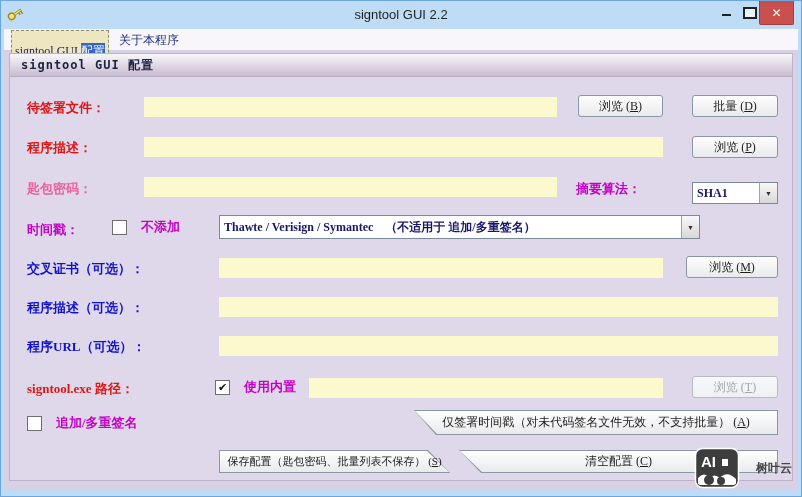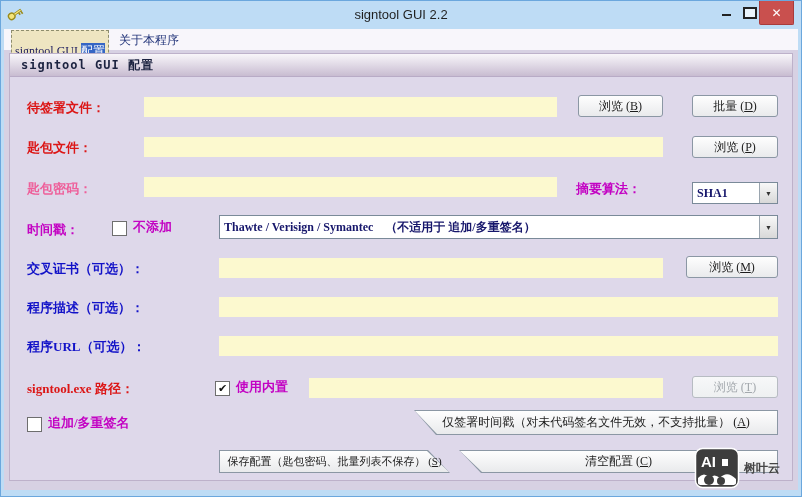--- a/index.html
+++ b/index.html
@@ -50,32 +50,32 @@
   
   .sbtn{position:absolute;display:flex;align-items:center;justify-content:center;cursor:pointer;
         font-family:"Liberation Serif",serif;font-size:12px;color:#1c1c1c;white-space:nowrap;}
   .sbtn .s-border{position:absolute;inset:0;background:#8b97a4;}
   .sbtn .s-fill{position:absolute;inset:1px;background:linear-gradient(#fefefe,#e9eaec);}
   .sbtn.sl .s-border,.sbtn.sl .s-fill{clip-path:polygon(0 0,calc(100% - 22px) 0,100% 100%,0 100%);}
   .sbtn.sr .s-border,.sbtn.sr .s-fill{clip-path:polygon(0 0,100% 0,100% 100%,22px 100%);}
   .sbtn .s-label{position:relative;}
   .sbtn.small{font-size:11px;}
   
-  .cbrow{position:absolute;display:flex;align-items:flex-end;gap:6px;cursor:pointer;}
+  .cbrow{position:absolute;display:flex;align-items:center;gap:14px;cursor:pointer;}
   .cb{width:13px;height:13px;background:#fff;border:1px solid #6e6e6e;box-sizing:content-box;
       display:flex;align-items:center;justify-content:center;font-size:11px;line-height:11px;color:#111;}
   .cbtext{font-family:"Liberation Serif",serif;font-weight:bold;font-size:13px;}
   
   .combo{position:absolute;background:#fff;border:1px solid #7a8a99;display:flex;box-sizing:border-box;cursor:pointer;}
   .combo .txt{flex:1;display:flex;align-items:center;padding:0 4px;overflow:hidden;
               font-family:"Liberation Serif",serif;font-weight:bold;font-size:12px;color:#16166b;white-space:pre;}
   .combo .arrowbtn{width:17px;background:linear-gradient(#f8f8f8,#d8d8d8);border-left:1px solid #9aa5af;
               display:flex;align-items:center;justify-content:center;font-size:7px;color:#333;}
   
-  .watermark{position:absolute;left:693px;top:446px;display:flex;align-items:center;gap:4px;z-index:50;}
+  .watermark{position:absolute;left:693px;top:446px;display:flex;align-items:center;gap:16px;z-index:50;}
   .wm-text{font-size:12px;font-weight:bold;color:#454545;font-family:"Liberation Sans",sans-serif;}
 </style>
 </head>
 <body>
 
 <div class="window">
 
   <div class="titlebar">
     <svg class="keyicon" viewBox="0 0 18 18">
       <g transform="rotate(-35 9 9)">
@@ -115,21 +115,21 @@
           <span>浏览 (</span>
           <span class="key">B</span>
           <span>)</span>
         </div>
       <div class="btn" style="left:682px;top:41px;width:86px;">
           <span>批量 (</span>
           <span class="key">D</span>
           <span>)</span>
         </div>
 
-      <div class="lbl red" style="left:17px;top:85px;">匙包文件：</div>
+      <div class="lbl red" style="left:17px;top:85px;">程序描述：</div>
       <input class="field" style="left: 134px; top: 83px; width: 519px;" value="">
       <div class="btn" style="left:682px;top:82px;width:86px;">
           <span>浏览 (</span>
           <span class="key">P</span>
           <span>)</span>
         </div>
 
       <div class="lbl pink" style="left:17px;top:126px;">匙包密码：</div>
       <input class="field" style="left: 134px; top: 123px; width: 413px;" value="">
       <div class="lbl mag" style="left:566px;top:126px;">摘要算法：</div>
@@ -138,21 +138,21 @@
         <span class="arrowbtn">
             <span>▼</span>
           </span>
       </div>
 
       <div class="lbl mag" style="left:17px;top:167px;">时间戳：</div>
       <div class="cbrow" style="left:102px;top:164px;">
         <span class="cb"></span>
         <span class="cbtext mag">不添加</span>
       </div>
-      <div class="combo" style="left:209px;top:161px;width:559px;height:24px;gap:16px;">
+      <div class="combo" style="left:209px;top:161px;width:481px;height:24px;gap:16px;">
         <span class="txt">Thawte / Verisign / Symantec    （不适用于 追加/多重签名）</span>
         <span class="arrowbtn">
             <span>▼</span>
           </span>
       </div>
 
       <div class="lbl blue" style="left:17px;top:206px;">交叉证书（可选）：</div>
       <input class="field" style="left: 209px; top: 204px; width: 444px;" value="">
       <div class="btn" style="left:676px;top:202px;width:92px;">
           <span>浏览 (</span>

